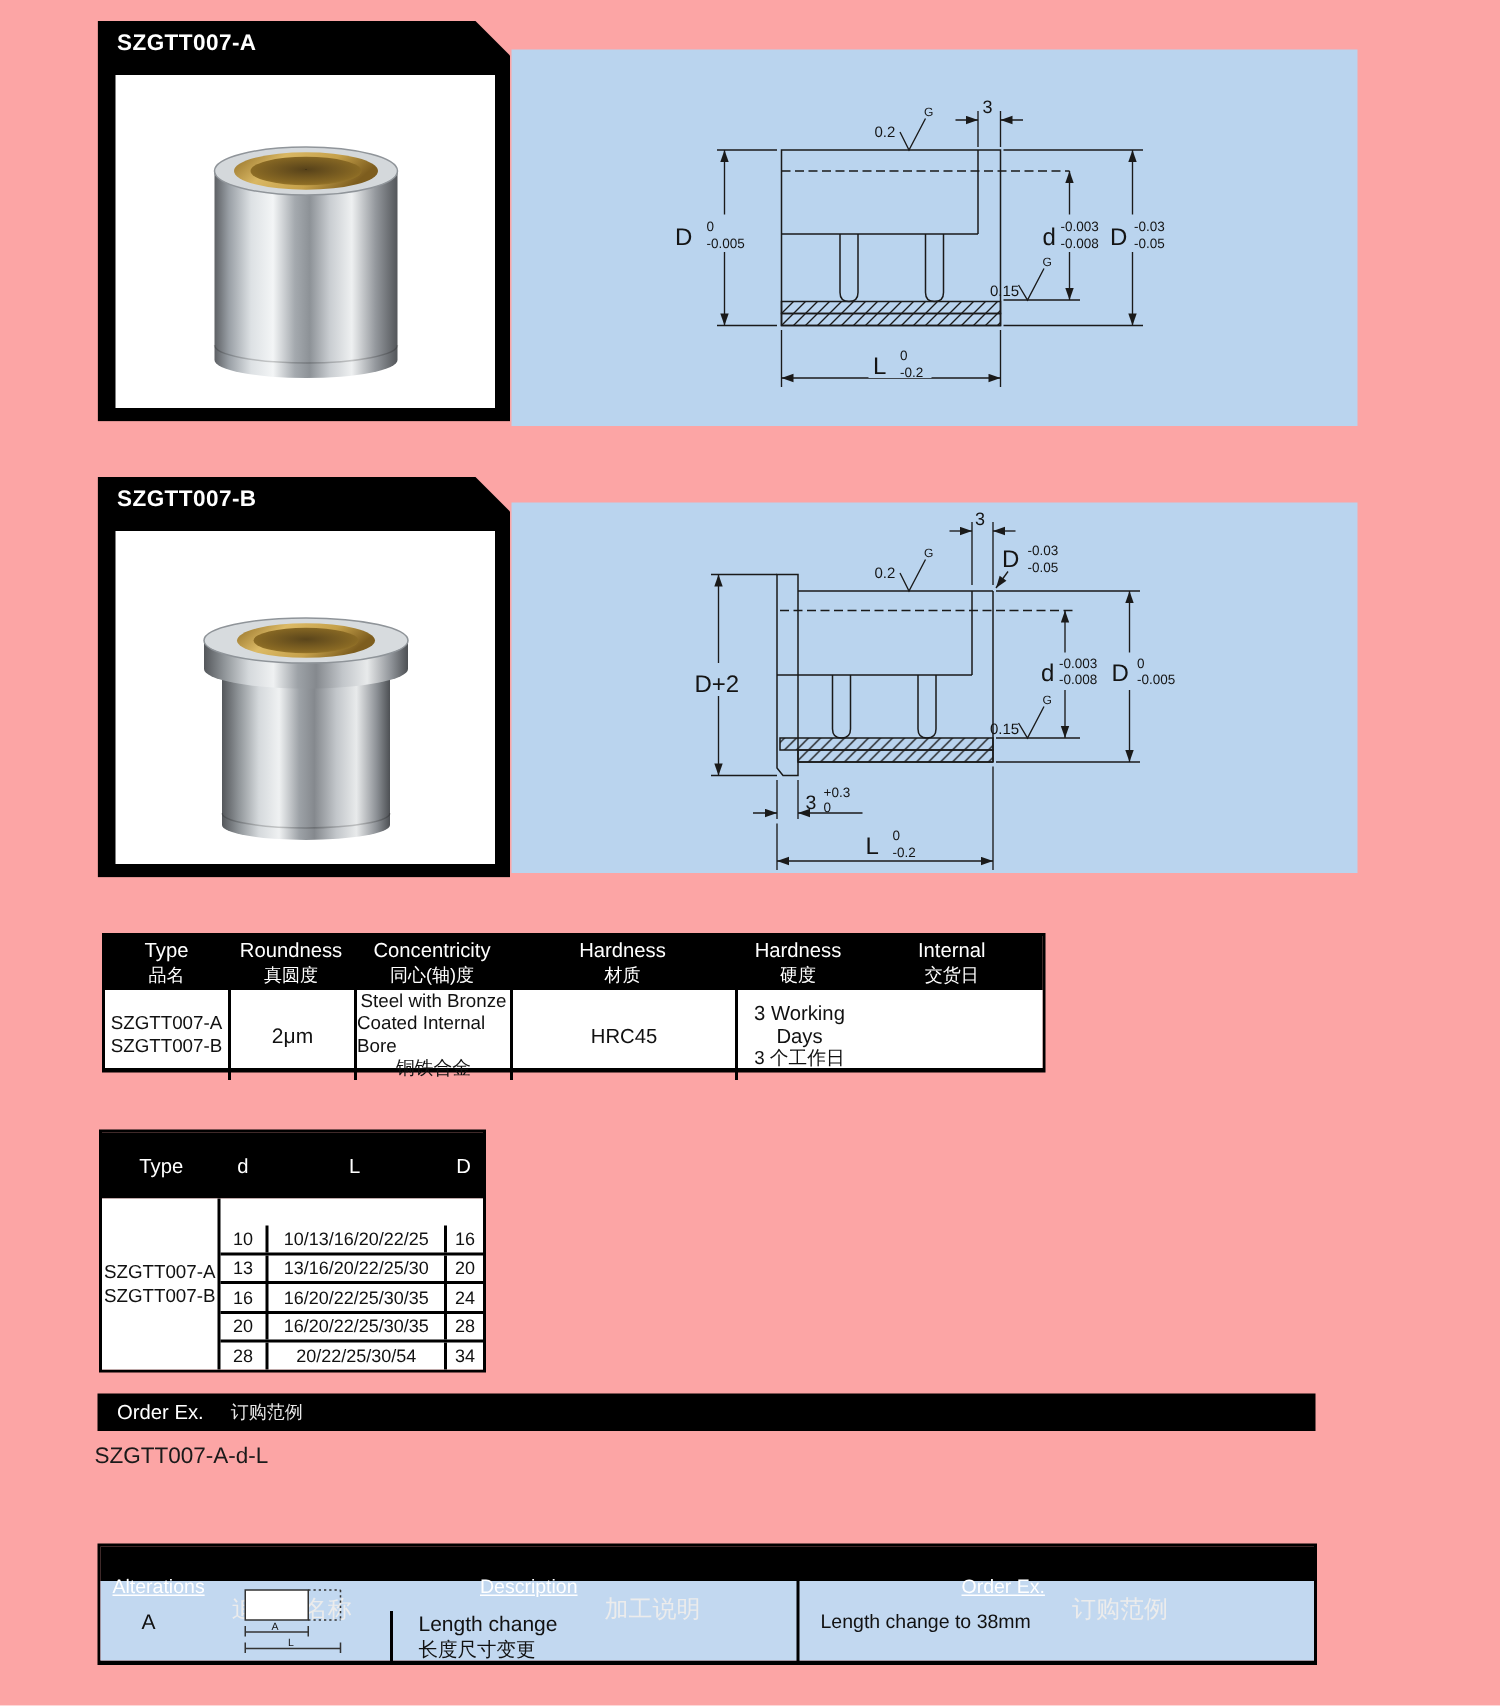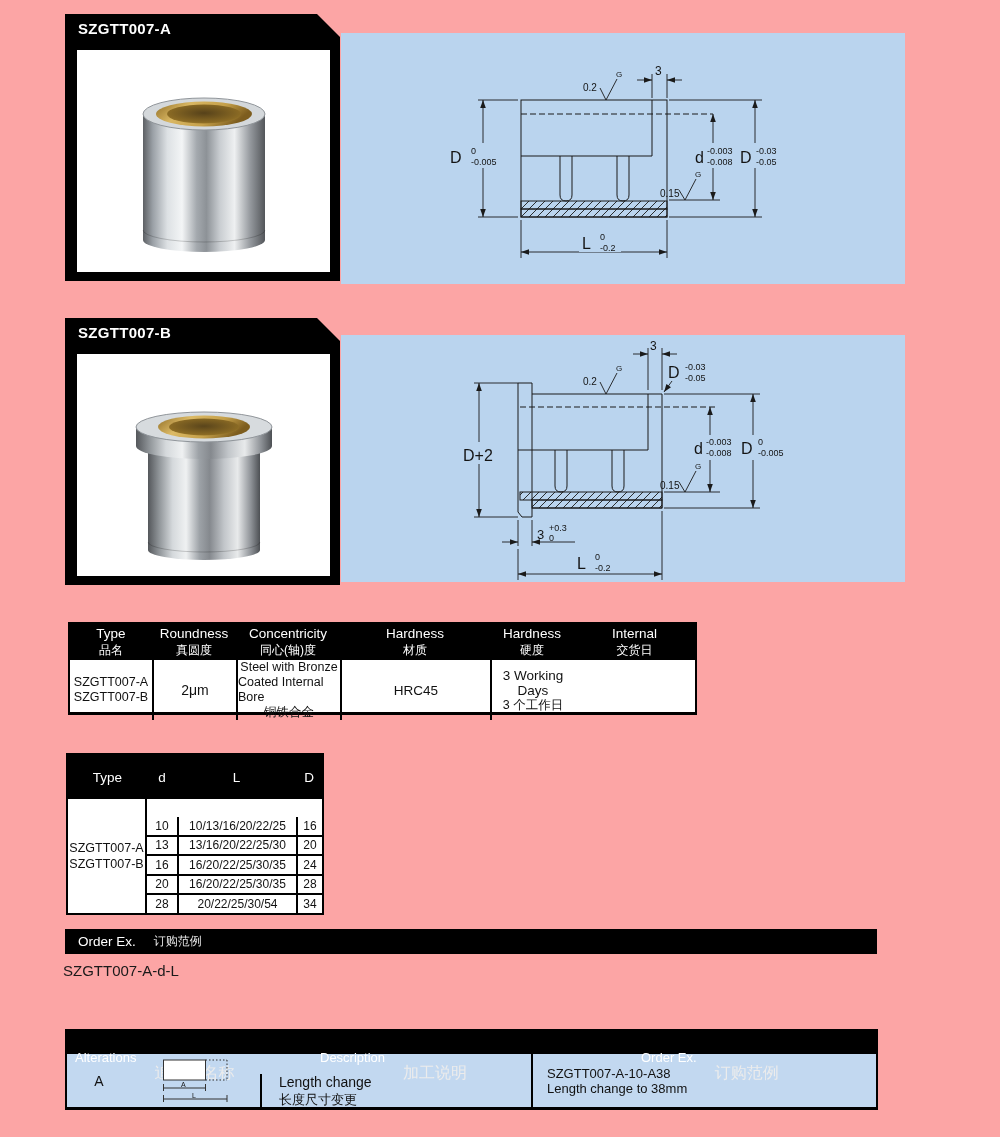--- a/index.html
+++ b/index.html
@@ -35,21 +35,21 @@
   .size-row>div:first-child{border-left:none;}
   
   .orderbar{position:absolute;left:65px;top:929px;width:812px;height:25px;background:#000;color:#fff;display:flex;align-items:center;}
   .orderbar .en{font-size:13.5px;margin-left:13px;}
   .orderbar .zh{font-size:12px;margin-left:18px;color:#e8e8e8;}
   .orderex{position:absolute;left:63px;top:962px;font-size:15px;color:#1a1a1a;}
   
   .alt{position:absolute;left:65px;top:1029px;width:813px;border:2px solid #000;border-bottom-width:3px;box-sizing:border-box;}
   .alt-head{display:grid;grid-template-columns:193px 271px 1fr;background:#000;color:#fff;height:23px;}
   .alt-head>div{display:flex;align-items:center;}
-  .alt-head .en{font-size:13px;} .alt-head .zh{font-size:16px;margin-left:18px;color:#ececec;margin-top:32px;}
+  .alt-head .en{font-size:13px;text-decoration:underline;} .alt-head .zh{font-size:16px;margin-left:18px;color:#ececec;margin-top:32px;}
   .alt-row{display:grid;grid-template-columns:193px 271px 1fr;height:53px;background:#c2d8f0;}
   .alt-row>div{border-left:2px solid #000;display:flex;}
   .alt-row>div:first-child{border-left:none;}
   .alt-c1{align-items:center;padding-left:12px;}
   .alt-code{width:40px;text-align:center;font-size:14px;}
   .alt-c2{flex-direction:column;justify-content:center;padding-left:17px;line-height:17px;margin-top:20px;}
   .alt-c2 .en{font-size:14px;} .alt-c2 .zh{font-size:13px;}
   .alt-c3{flex-direction:column;justify-content:center;padding-left:14px;line-height:15.5px;font-size:13px;}
   svg text{fill:#141414;}
 </style>
@@ -409,19 +409,18 @@
           </g>
           <text x="19" y="28.5" font-size="7">A</text>
           <text x="30" y="39.5" font-size="7">L</text>
         </svg>
       </div>
       <div class="alt-c2">
         <span class="en">Length change</span>
         <span class="zh">长度尺寸变更</span>
       </div>
       <div class="alt-c3">
-        <span>SZGTT007-A-10-A38</span>
         <span>Length change to 38mm</span>
       </div>
     </div>
   </div>
 
 </div>
 
 </body></html>

